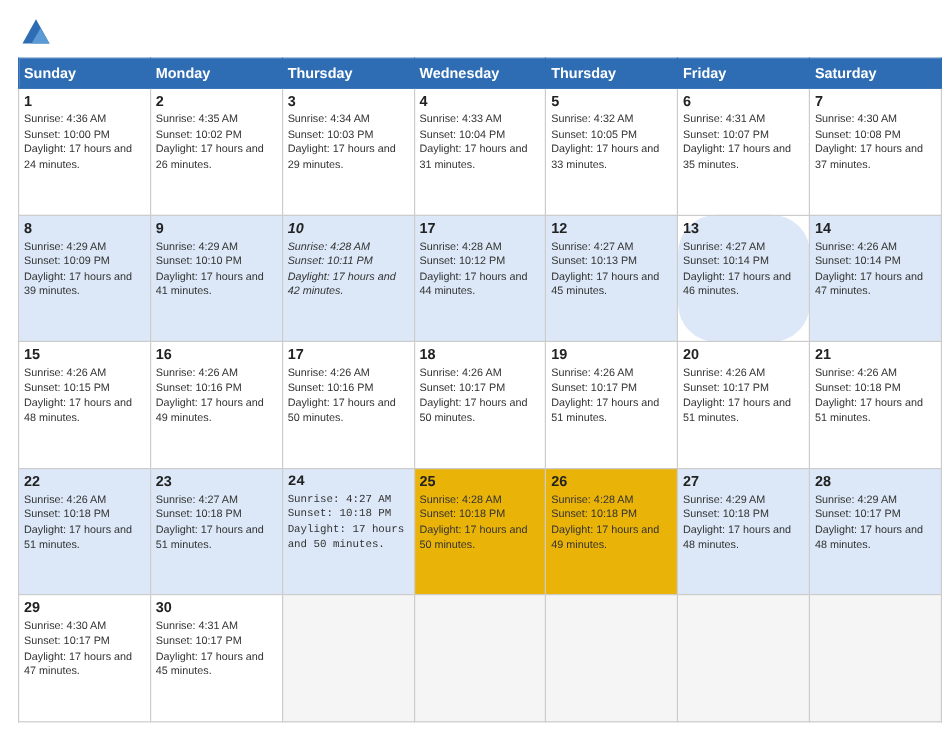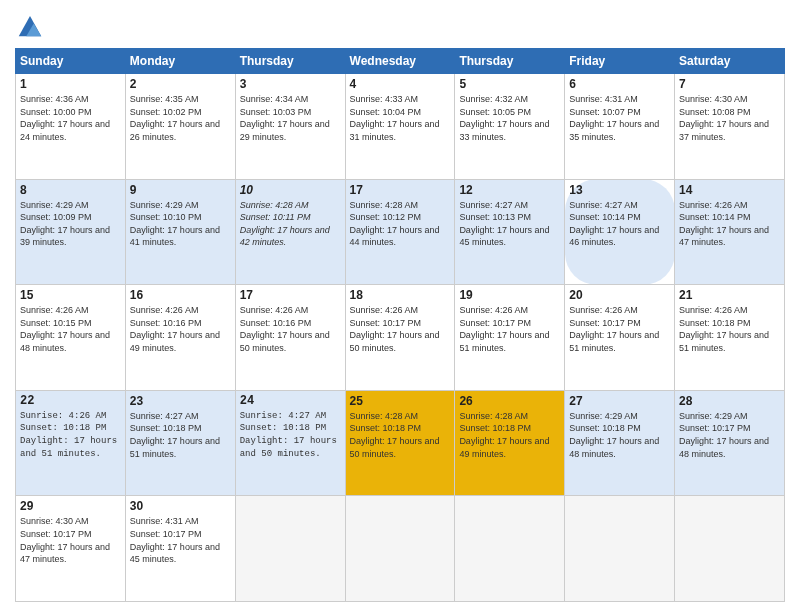--- a/index.html
+++ b/index.html
@@ -306,21 +306,21 @@
           <td>
         <span class="day-number">21</span>
         <div class="day-info">
           Sunrise: 4:26 AM<br>
           Sunset: 10:18 PM<br>
           Daylight: 17 hours and 51 minutes.
         </div>
       </td>
         </tr>
         <tr>
-          <td style="background: rgb(220, 232, 247); font-family: Liberation Mono, monospace;">
+          <td style="background: rgb(220, 232, 247);">
         <span class="day-number">22</span>
         <div class="day-info">
           Sunrise: 4:26 AM<br>
           Sunset: 10:18 PM<br>
           Daylight: 17 hours and 51 minutes.
         </div>
       </td>
           <td style="background: rgb(220, 232, 247);">
         <span class="day-number">23</span>
         <div class="day-info">

